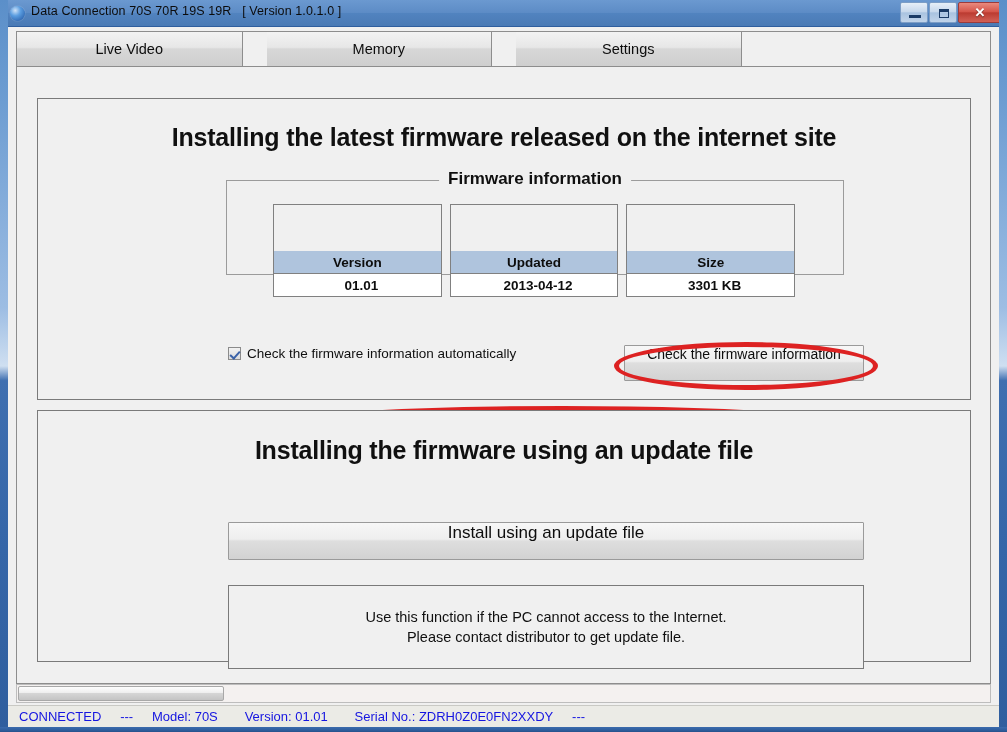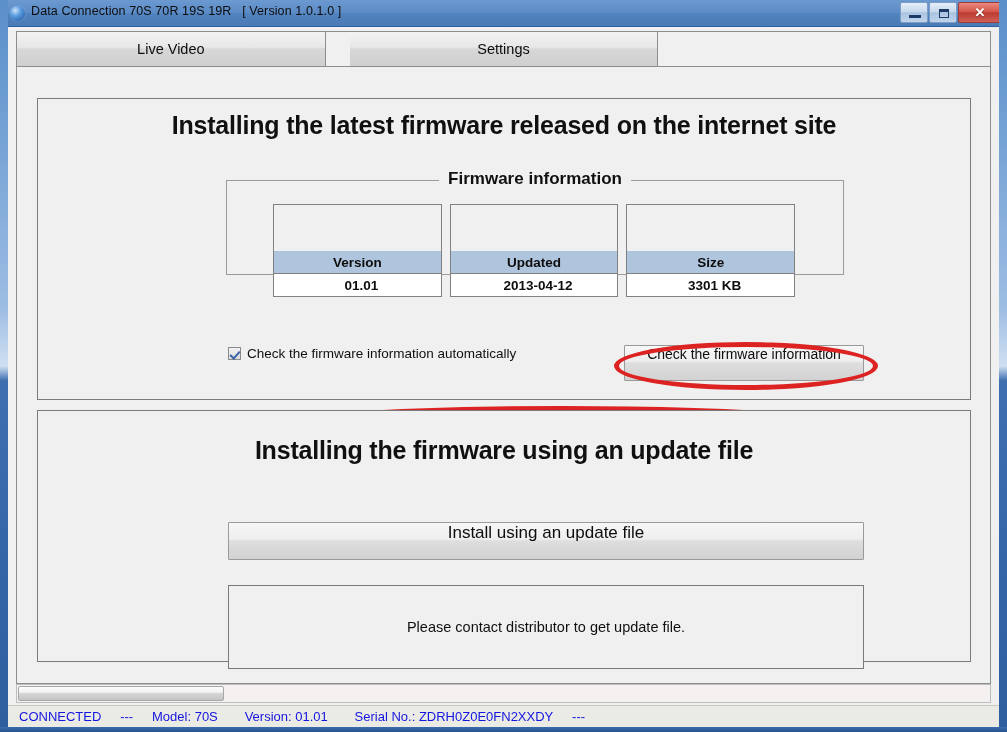--- a/index.html
+++ b/index.html
@@ -173,21 +173,21 @@
 
   .section-heading {
     position: absolute;
     left: 0; right: 0;
     text-align: center;
     font-size: 25px;
     font-weight: bold;
     color: #101010;
     letter-spacing: -0.2px;
   }
-  .heading-top { top: 12px; }
+  .heading-top { top: 24px; }
   .heading-bottom { top: 25px; }
 
   
   .groupbox {
     position: absolute;
     left: 188px; top: 81px;
     width: 618px; height: 95px;
     box-sizing: border-box;
     border: 1px solid #9b9b9b;
   }
@@ -414,20 +414,23 @@
 
   <div class="frame-left"></div>
   <div class="frame-right"></div>
   <div class="frame-bottom"></div>
 
   <div class="client">
 
     <div class="tabstrip">
       <div class="tab">
         <span>Live Video</span>
+      </div>
+      <div class="tab">
+        <span>Memory</span>
       </div>
       <div class="tab">
         <span>Settings</span>
       </div>
       <div class="tab active">
         <span>Firmware Update</span>
       </div>
     </div>
 
     <div class="content-panel">
@@ -476,20 +479,21 @@
       </div>
 
       <div class="section section-bottom">
         <div class="section-heading heading-bottom">Installing the firmware using an update file</div>
 
         <div class="btn btn-install-file">
           <span>Install using an update file</span>
         </div>
 
         <div class="infobox">
+          <div class="infobox-line">Use this function if the PC cannot access to the Internet.</div>
           <div class="infobox-line">Please contact distributor to get update file.</div>
         </div>
       </div>
     </div>
 
     <div class="hscrollbar">
       <div class="hscroll-thumb"></div>
     </div>
   </div>
 

